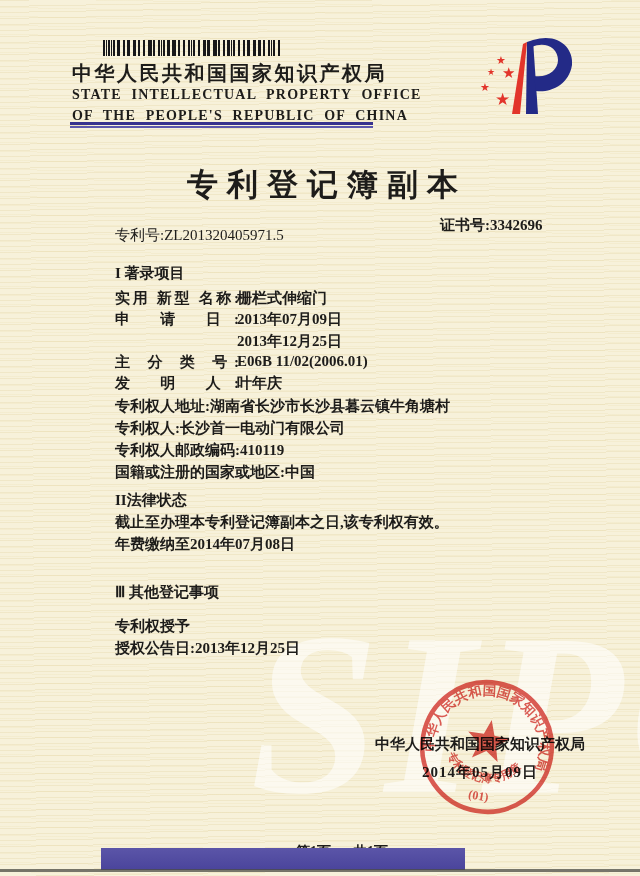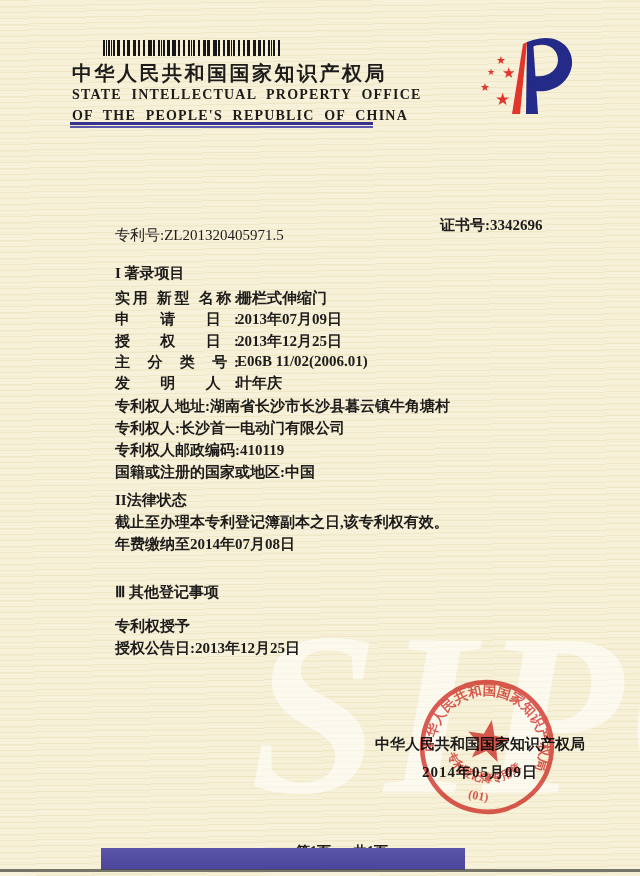--- a/index.html
+++ b/index.html
@@ -92,29 +92,30 @@
       <polygon points="49,14 55,12 60,86 48,86" fill="#232a87"></polygon>
       <path d="M55,12 C80,4 96,20 94,37 C91,57 72,65 58,63 L56,48 C70,50 80,42 80,32 C80,19 66,13 54,19 Z" fill="#232a87"></path>
     </svg>
     <span class="star" style="left:18px;top:27px;font-size:11px;">★</span>
     <span class="star" style="left:9px;top:40px;font-size:9px;">★</span>
     <span class="star" style="left:24px;top:38px;font-size:15px;">★</span>
     <span class="star" style="left:2px;top:54px;font-size:11px;">★</span>
     <span class="star" style="left:17px;top:63px;font-size:17px;">★</span>
   </div>
 
+  <div class="z doc-title">专利登记簿副本</div>
 
   <div class="z patent-no"><span>专利号:</span><span>ZL201320405971.5</span></div>
   <div class="z cert-no"><span>证书号:</span><span>3342696</span></div>
 
   <div class="z h-sec sec1-h">I 著录项目</div>
   <div class="z rows">
     <div class="row"><span class="lbl">实用 新型 名称:</span><span class="val">栅栏式伸缩门</span></div>
     <div class="row"><span class="lbl">申 请 日:</span><span class="val">2013年07月09日</span></div>
-    <div class="row"><span class="lbl">授 权 日:</span><span class="val">2013年12月25日</span></div>
+    <div class="row"><span class="val">2013年12月25日</span></div>
     <div class="row"><span class="lbl">主 分 类 号:</span><span class="val">E06B 11/02(2006.01)</span></div>
     <div class="row"><span class="lbl">发 明 人:</span><span class="val">叶年庆</span></div>
   </div>
   <div class="z holder">
     <div>专利权人地址:湖南省长沙市长沙县暮云镇牛角塘村</div>
     <div>专利权人:长沙首一电动门有限公司</div>
     <div>专利权人邮政编码:410119</div>
     <div>国籍或注册的国家或地区:中国</div>
   </div>
 

